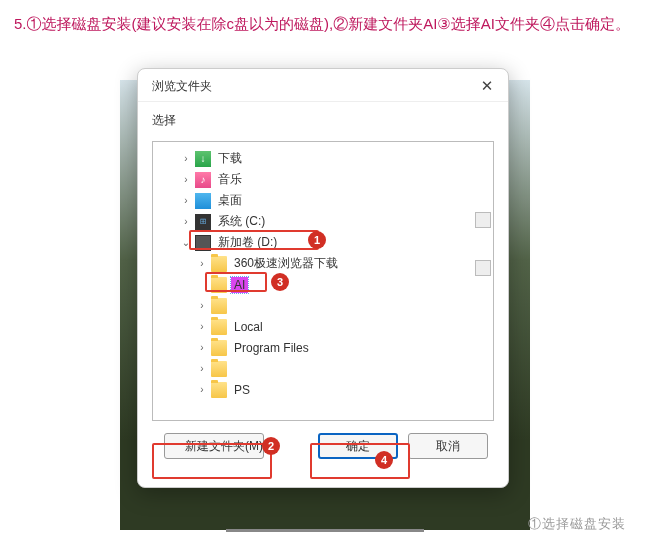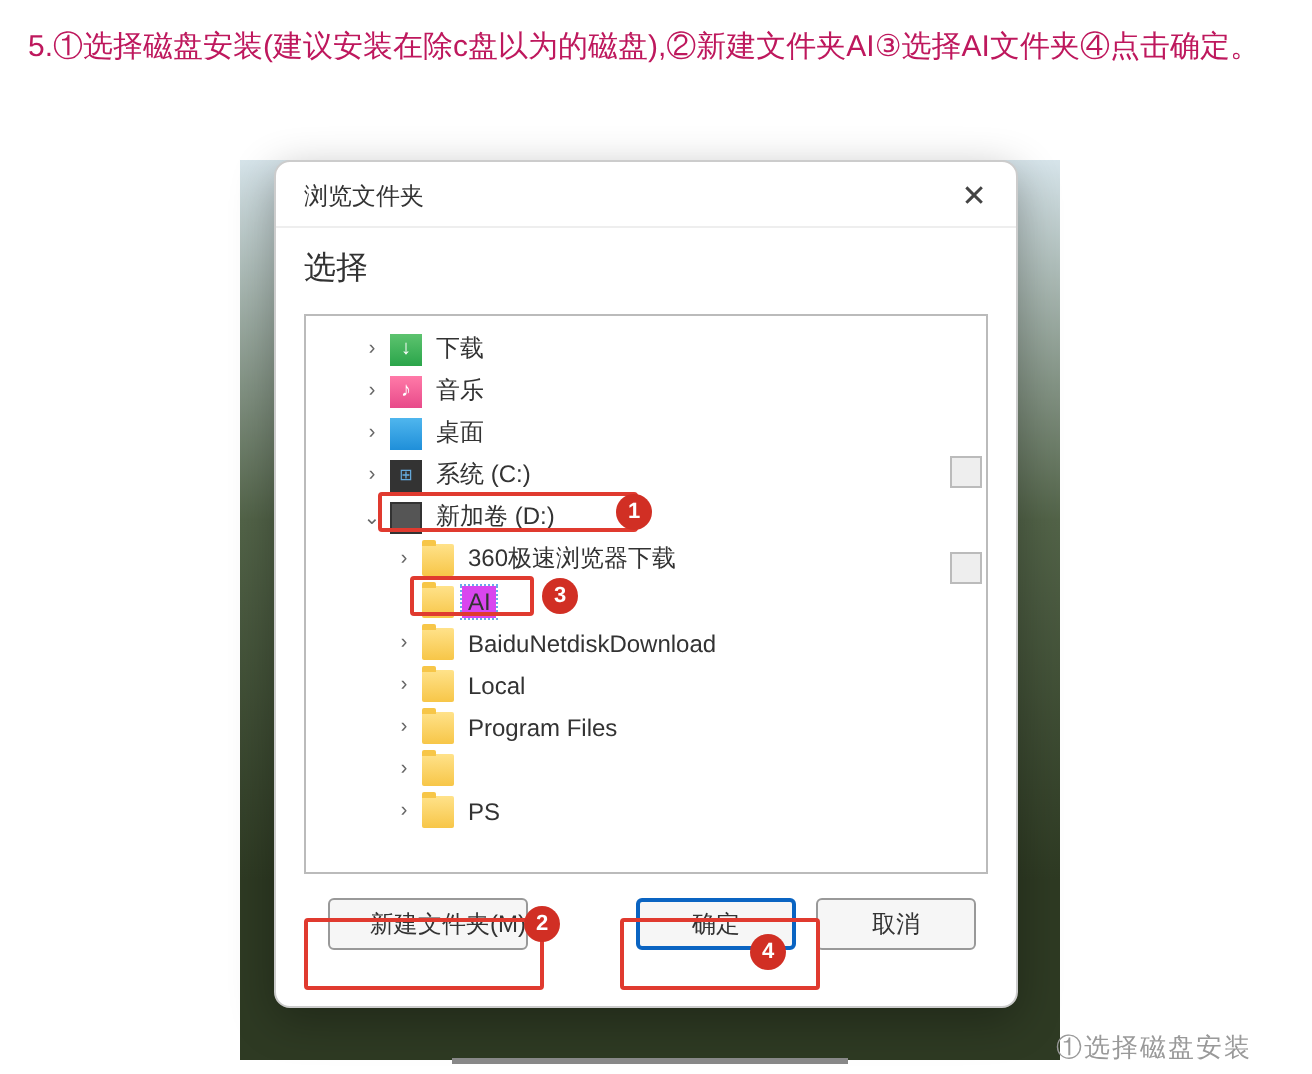--- a/index.html
+++ b/index.html
@@ -23,21 +23,21 @@
     position: absolute;
     left: 120px;
     top: 80px;
     width: 410px;
     height: 450px;
     background: linear-gradient(180deg, #d6e4ea 0%, #526348 40%, #2e3a23 80%);
   }
   .dialog {
     position: absolute;
     left: 137px;
-    top: 80px;
+    top: 68px;
     width: 372px;
     background: #fff;
     border: 1px solid #ccc;
     border-radius: 8px;
     box-shadow: 0 6px 22px rgba(0,0,0,0.3);
     overflow: hidden;
     font-size: 12px;
     color: #333;
   }
   .dialog-titlebar {
@@ -47,21 +47,21 @@
     padding: 8px 12px 6px 14px;
     border-bottom: 1px solid #eee;
   }
   .close-btn {
     width: 18px; height: 18px;
     display:flex;align-items:center;justify-content:center;
     font-size:15px;color:#444;
     cursor:pointer;
   }
   .dialog-body { padding: 10px 14px 14px 14px; }
-  .select-label { font-size: 16px; margin-bottom: 12px; }
+  .select-label { font-size: 12px; margin-bottom: 12px; }
   .tree {
     border: 1px solid #bbb;
     height: 280px;
     overflow: auto;
     padding: 6px 0;
     font-size: 12px;
     position: relative;
   }
   .tree-row {
     display: flex;
@@ -215,21 +215,20 @@
         <span class="label-txt">360极速浏览器下载</span>
       </div>
       <div class="tree-row ind2 sel">
         <span class="chev"></span>
         <span class="ic ic-folder"></span>
         <span class="label-txt">AI</span>
       </div>
       <div class="tree-row ind2">
         <span class="chev">›</span>
         <span class="ic ic-folder"></span>
-        <span class="label-txt">BaiduNetdiskDownload</span>
       </div>
       <div class="tree-row ind2">
         <span class="chev">›</span>
         <span class="ic ic-folder"></span>
         <span class="label-txt">Local</span>
       </div>
       <div class="tree-row ind2">
         <span class="chev">›</span>
         <span class="ic ic-folder"></span>
         <span class="label-txt">Program Files</span>

